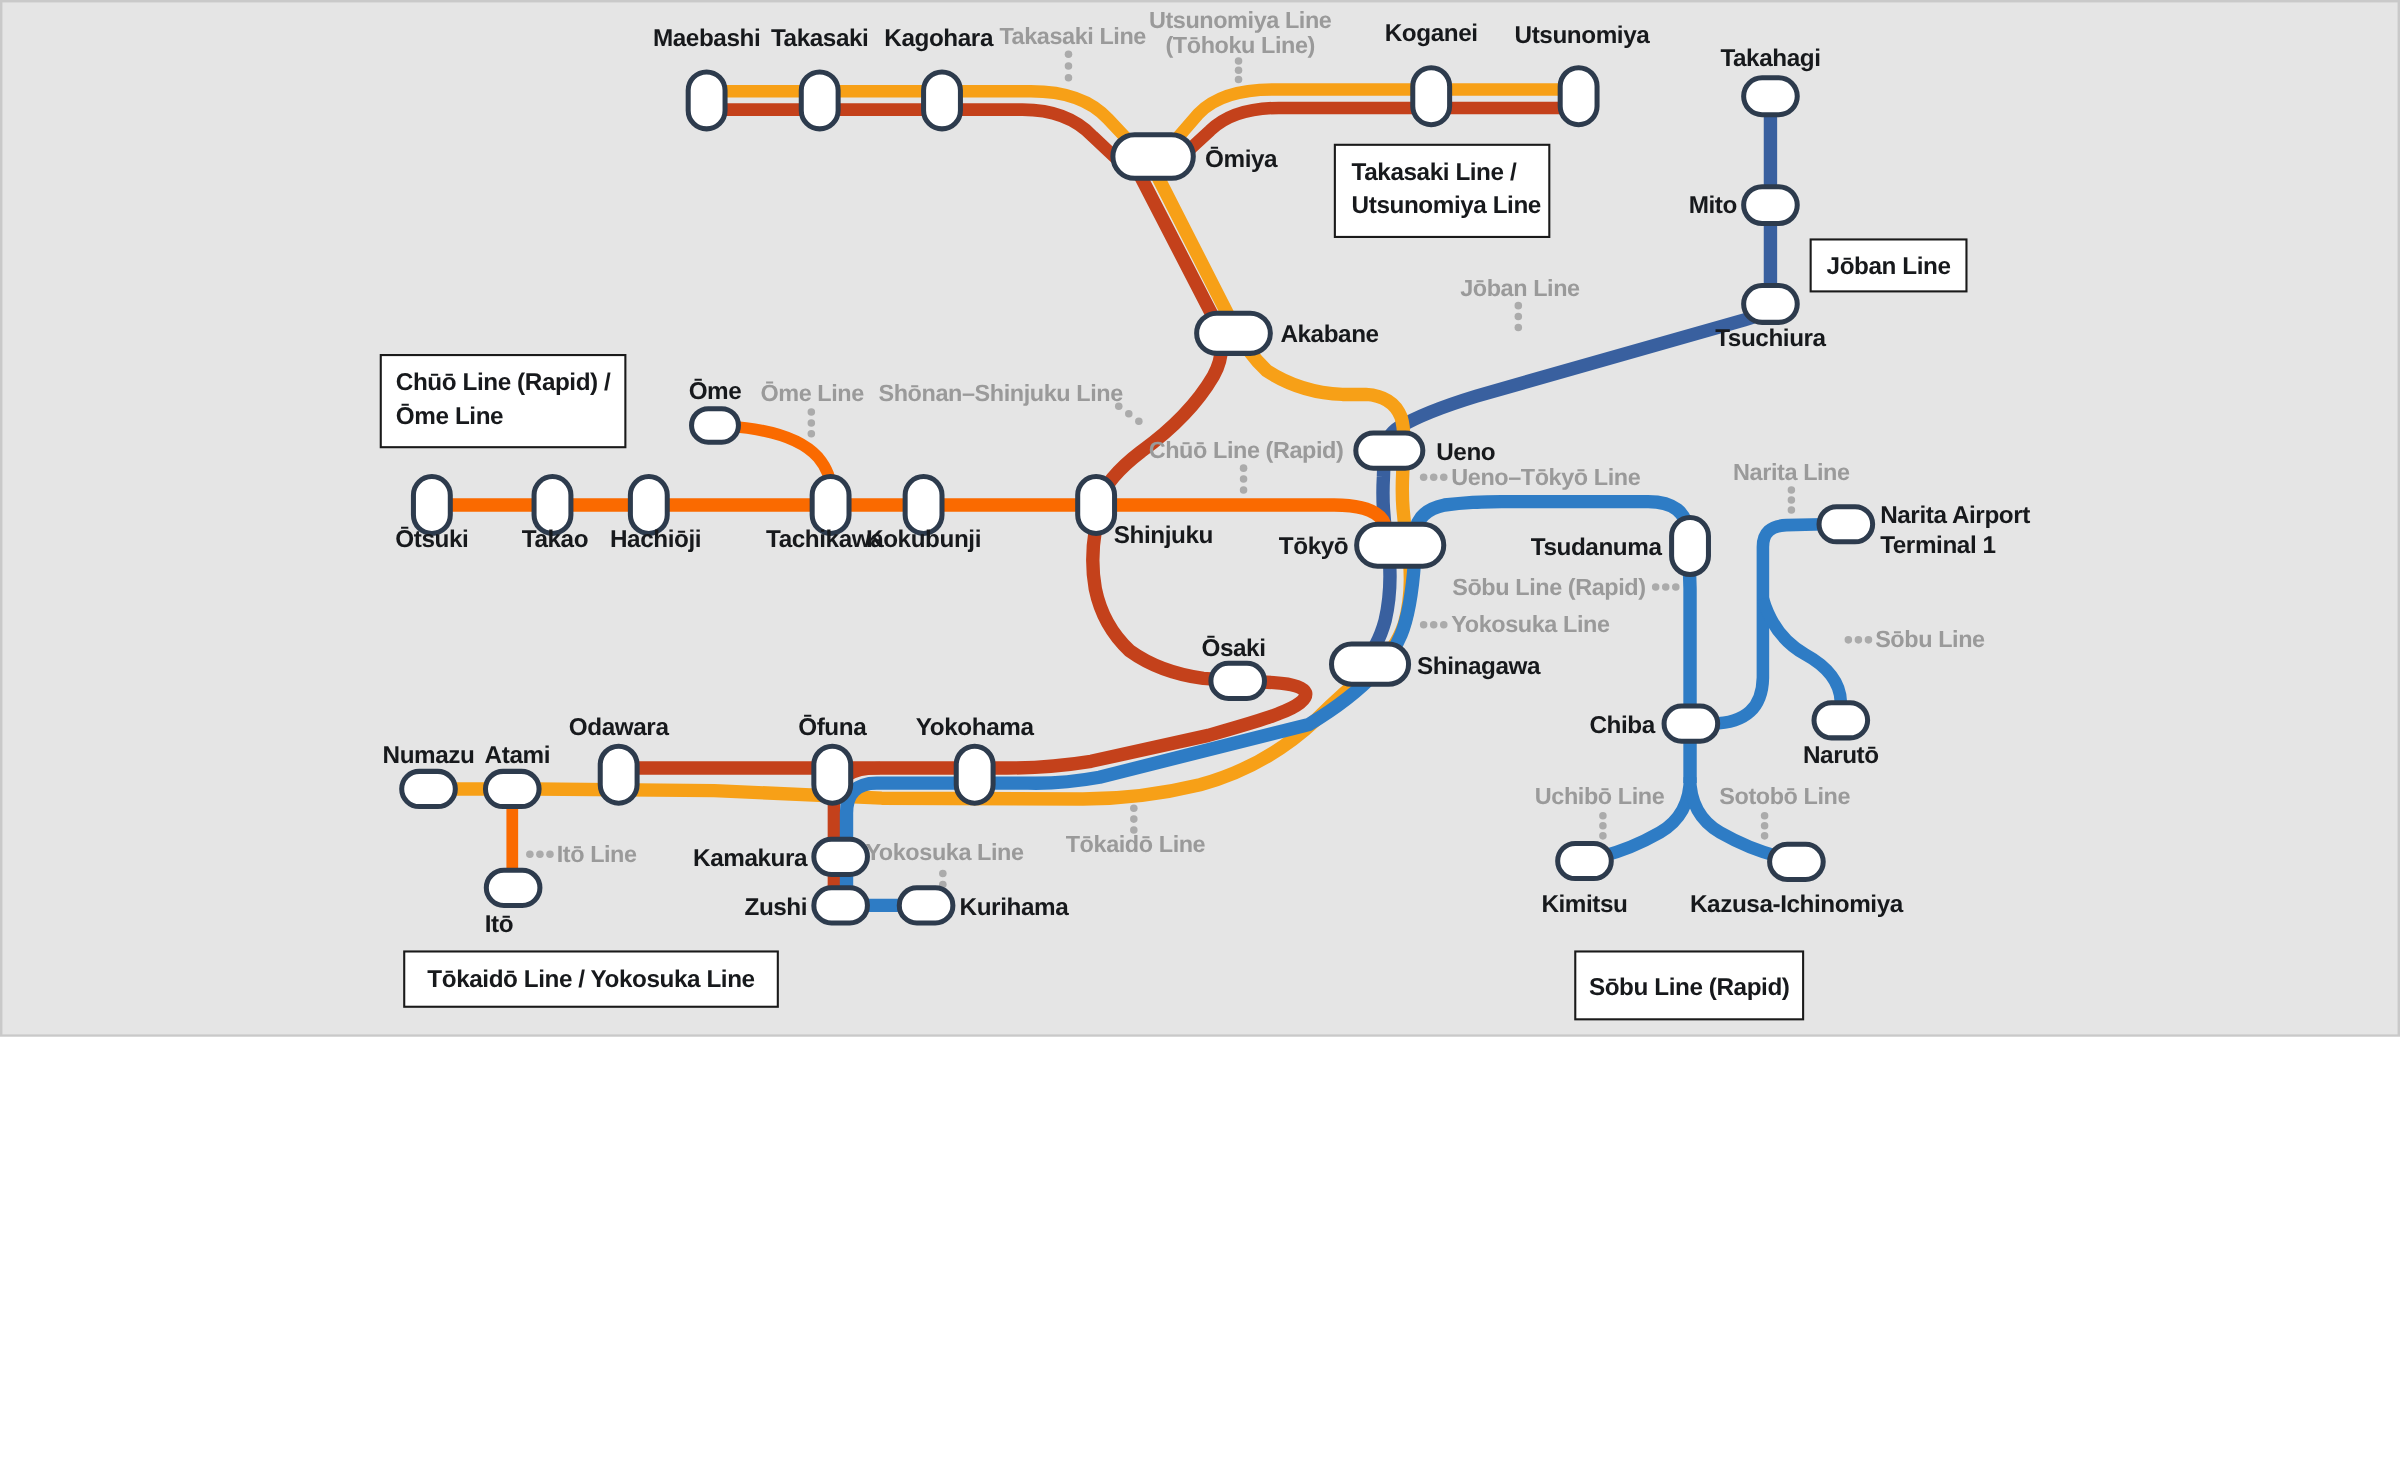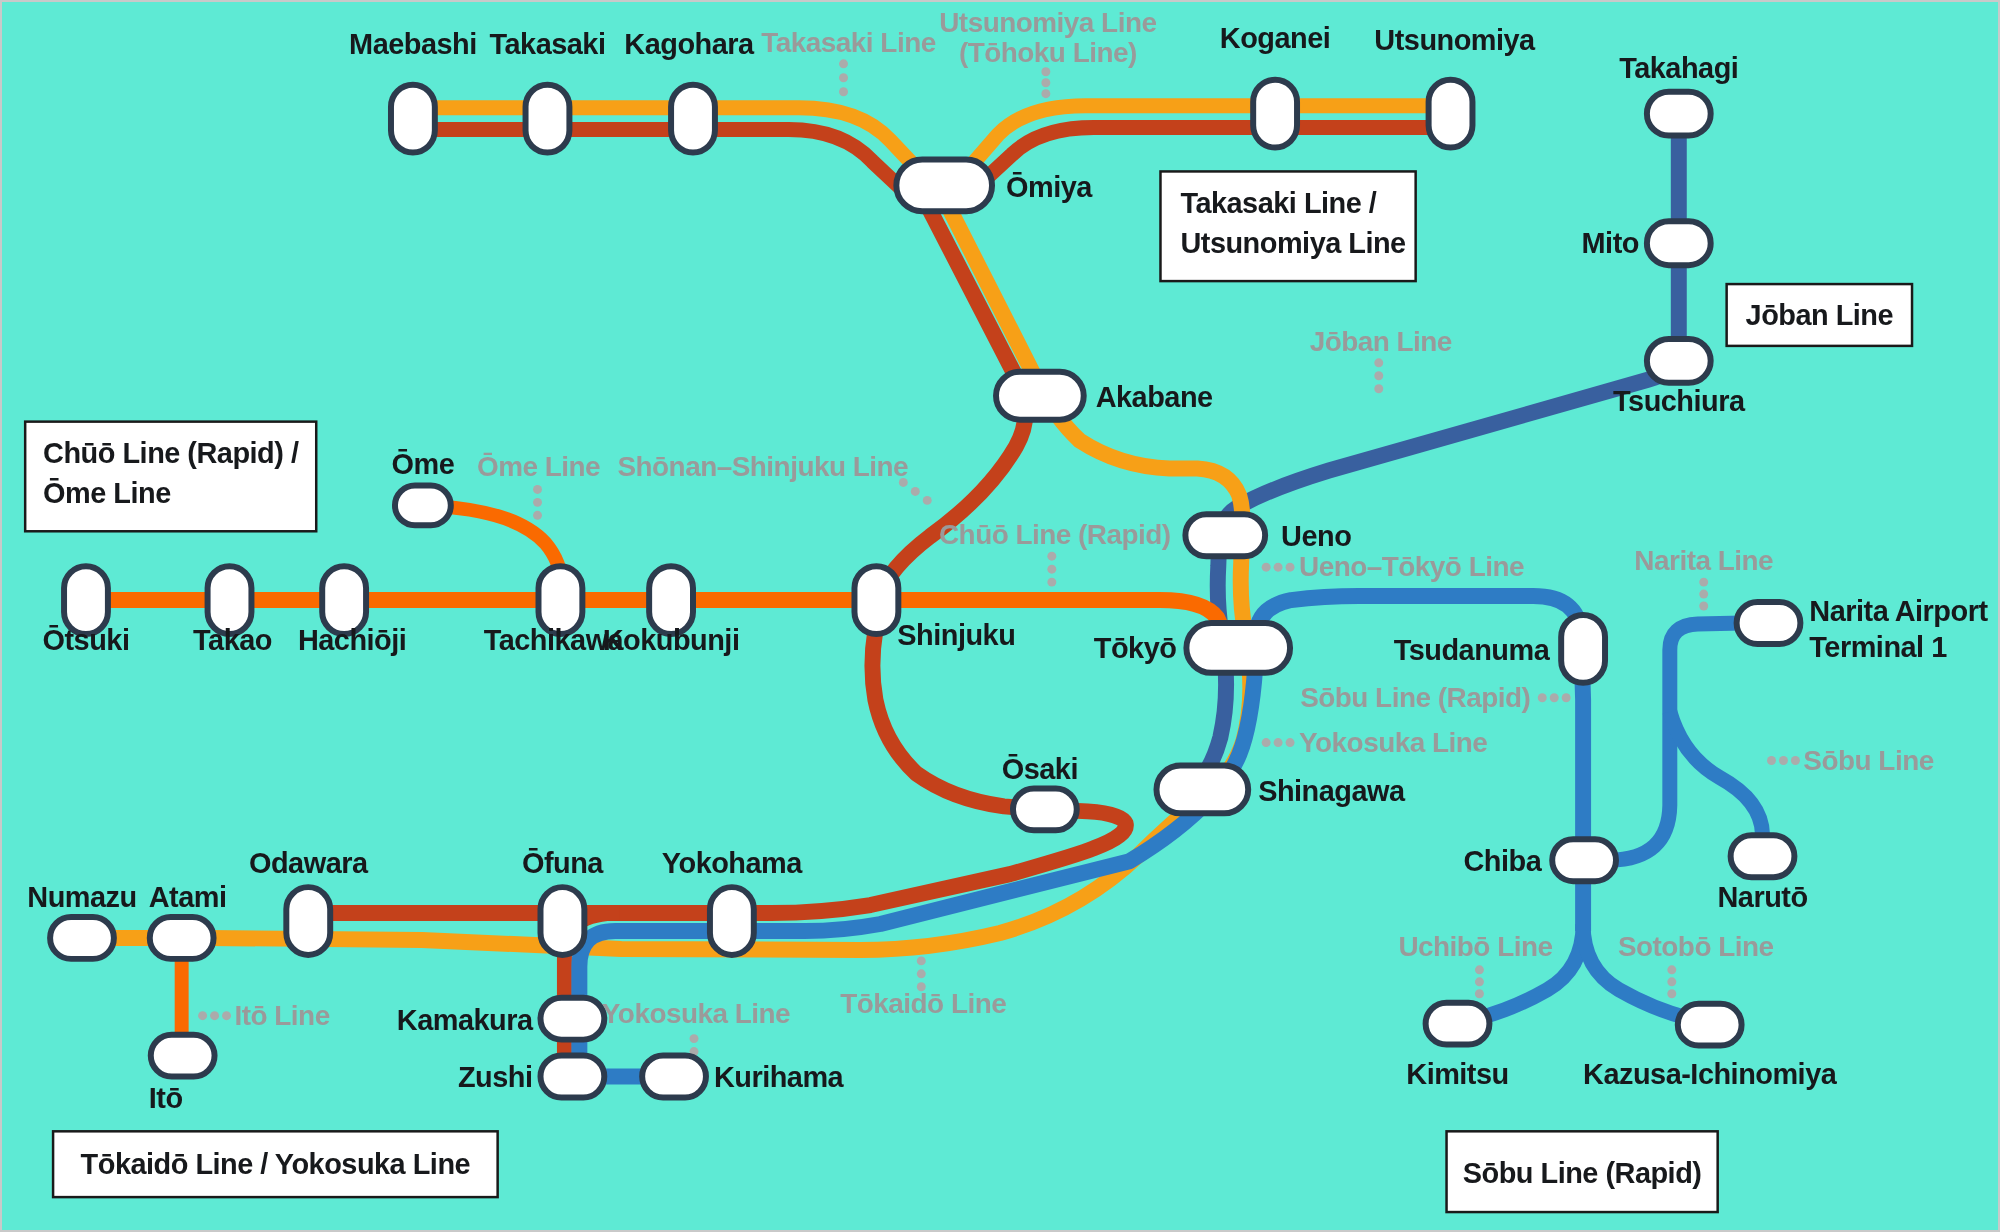--- a/index.html
+++ b/index.html
@@ -1,19 +1,19 @@
 <!DOCTYPE html>
 <html><head>
 <meta charset="utf-8">
 <style>
   html,body{margin:0;padding:0;background:#ffffff;}
   #map-root{
     position:relative;
-    width:2000px;height:1232px;
-    background:#5eead4;
+    width:2000px;height:864px;
+    background:#e5e5e5;
     box-sizing:border-box;
     border:2px solid #c9c9c9;
     overflow:hidden;
     font-family:"Liberation Sans", sans-serif;
   }
   #map-svg{display:block;width:100%;height:100%;}
   text{font-family:"Liberation Sans", sans-serif;}
   .station-label{font-weight:bold;letter-spacing:-0.5px;}
   .line-label{font-weight:bold;letter-spacing:-0.5px;}
   .box-label{font-weight:bold;letter-spacing:-0.5px;}

